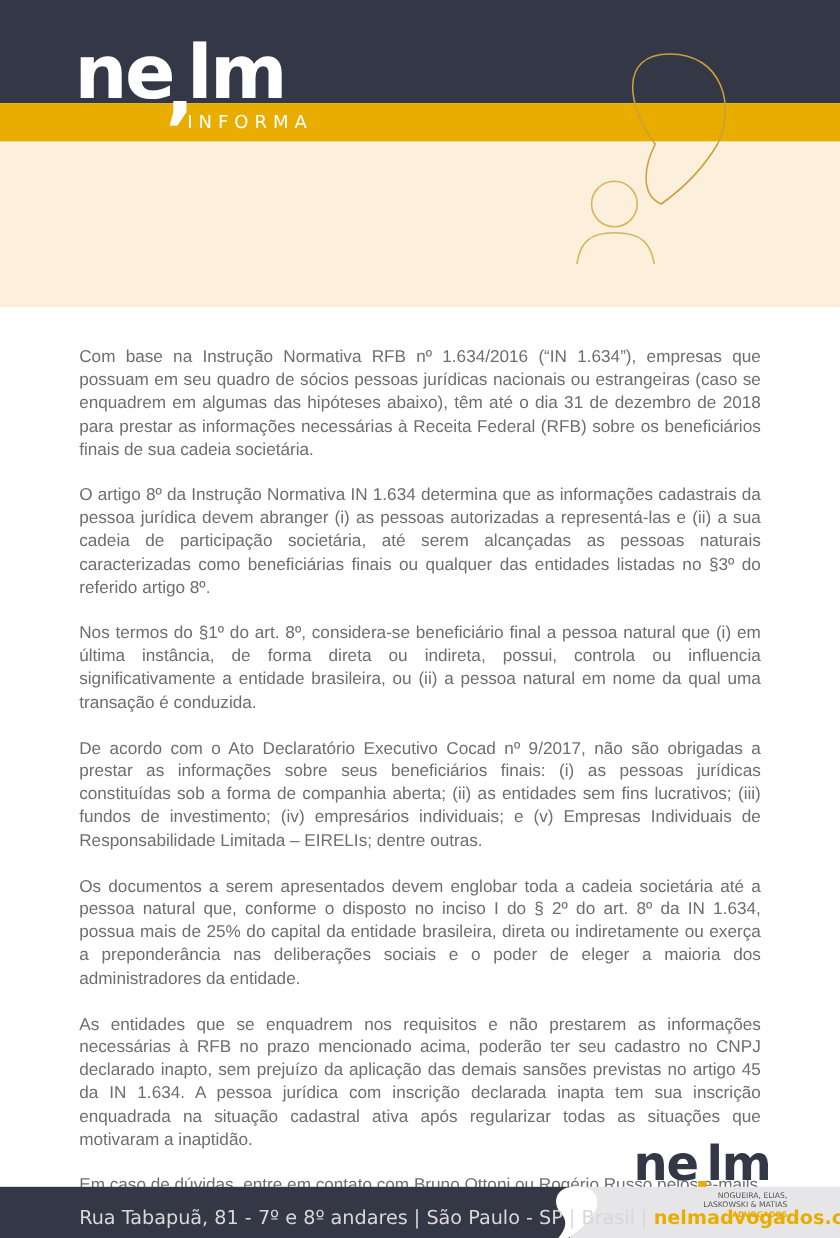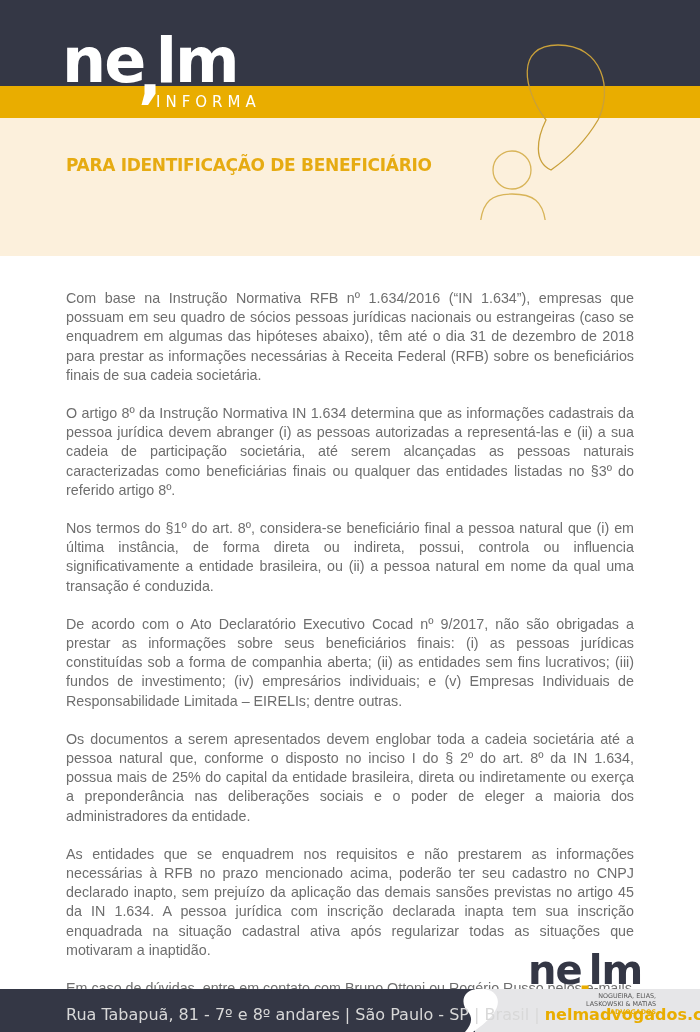--- a/index.html
+++ b/index.html
@@ -72,21 +72,20 @@
 <div class="logo"><span>ne</span><span class="comma">,</span><span>lm</span></div>
 <div class="informa">INFORMA</div>
 
 <svg class="deco" viewBox="0 0 160 200">
   <path d="M 94 206 M 88 150 C 70 142, 74 118, 83 100 C 60 70, 52 25, 95 25 C 140 25, 150 70, 135 100 C 122 122, 105 138, 88 150 Z" fill="none" stroke="#c9a03a" stroke-width="1.3" transform="translate(-17,0)"></path>
   <circle cx="35" cy="150" r="19" fill="none" stroke="#d8b458" stroke-width="1.3" transform="translate(-3,0)"></circle>
   <path d="M 0 212 C 0 178, 15 174, 32 174 C 50 174, 66 178, 66 212" fill="none" stroke="#d8b458" stroke-width="1.3" transform="translate(0,0)"></path>
 </svg>
 
 <div class="headline">
-  <div>PARA IDENTIFICAÇÃO DE BENEFICIÁRIO</div>
 </div>
 
 <div class="body-text">
   <p>Com base na Instrução Normativa RFB nº 1.634/2016 (“IN 1.634”), empresas que possuam em seu quadro de sócios pessoas jurídicas nacionais ou estrangeiras (caso se enquadrem em algumas das hipóteses abaixo), têm até o dia 31 de dezembro de 2018 para prestar as informações necessárias à Receita Federal (RFB) sobre os beneficiários finais de sua cadeia societária.</p>
   <p>O artigo 8º da Instrução Normativa IN 1.634 determina que as informações cadastrais da pessoa jurídica devem abranger (i) as pessoas autorizadas a representá-las e (ii) a sua cadeia de participação societária, até serem alcançadas as pessoas naturais caracterizadas como beneficiárias finais ou qualquer das entidades listadas no §3º do referido artigo 8º.</p>
   <p>Nos termos do §1º do art. 8º, considera-se beneficiário final a pessoa natural que (i) em última instância, de forma direta ou indireta, possui, controla ou influencia significativamente a entidade brasileira, ou (ii) a pessoa natural em nome da qual uma transação é conduzida.</p>
   <p>De acordo com o Ato Declaratório Executivo Cocad nº 9/2017, não são obrigadas a prestar as informações sobre seus beneficiários finais: (i) as pessoas jurídicas constituídas sob a forma de companhia aberta; (ii) as entidades sem fins lucrativos; (iii) fundos de investimento; (iv) empresários individuais; e (v) Empresas Individuais de Responsabilidade Limitada – EIRELIs; dentre outras.</p>
   <p>Os documentos a serem apresentados devem englobar toda a cadeia societária até a pessoa natural que, conforme o disposto no inciso I do § 2º do art. 8º da IN 1.634, possua mais de 25% do capital da entidade brasileira, direta ou indiretamente ou exerça a preponderância nas deliberações sociais e o poder de eleger a maioria dos administradores da entidade.</p>
   <p>As entidades que se enquadrem nos requisitos e não prestarem as informações necessárias à RFB no prazo mencionado acima, poderão ter seu cadastro no CNPJ declarado inapto, sem prejuízo da aplicação das demais sansões previstas no artigo 45 da IN 1.634. A pessoa jurídica com inscrição declarada inapta tem sua inscrição enquadrada na situação cadastral ativa após regularizar todas as situações que motivaram a inaptidão.</p>
   <p class="last" style="text-align:left">

